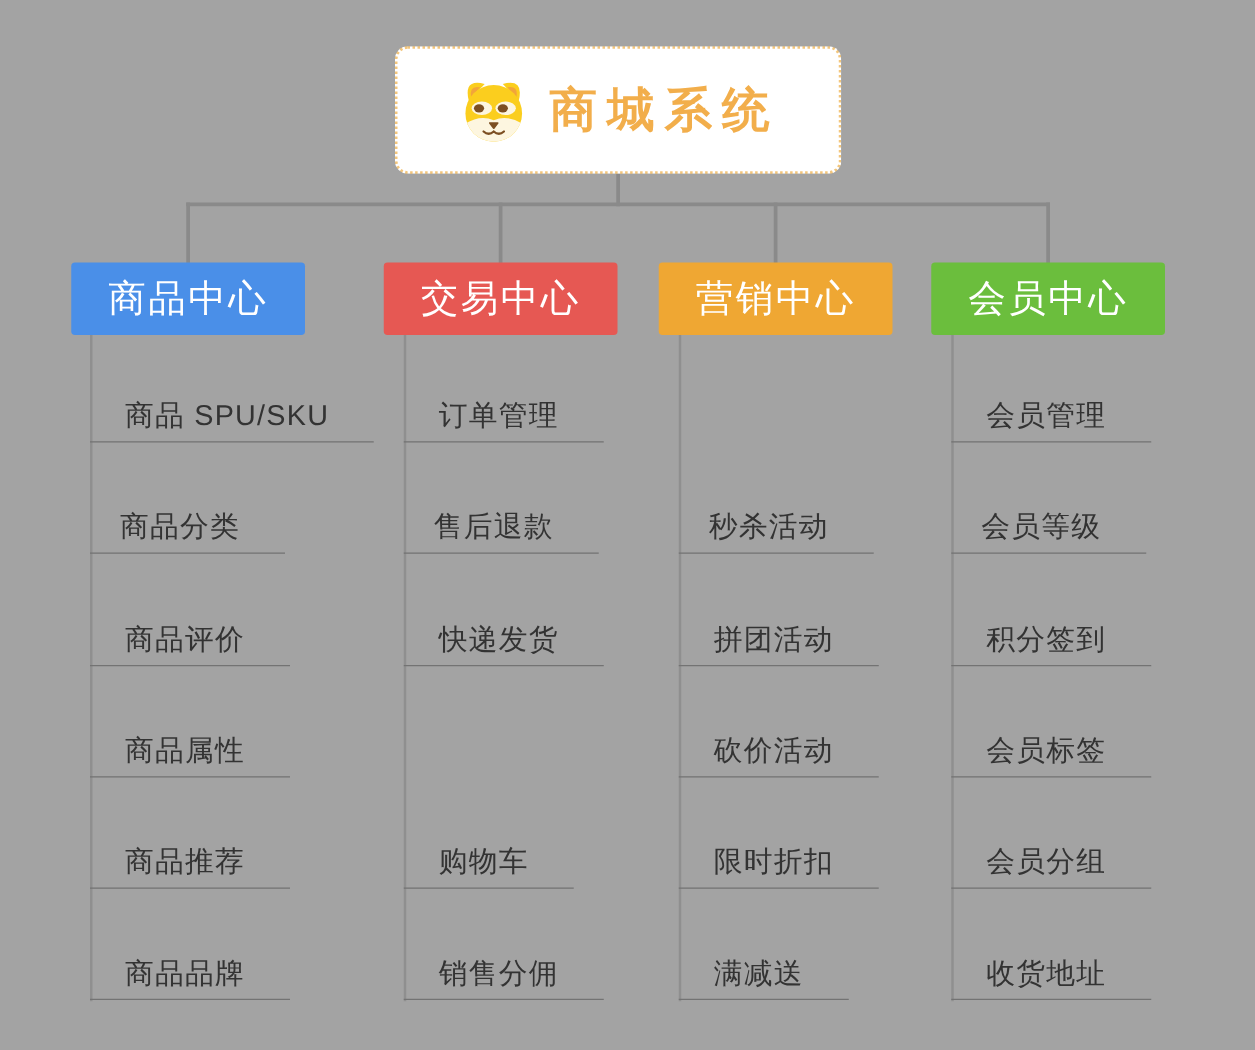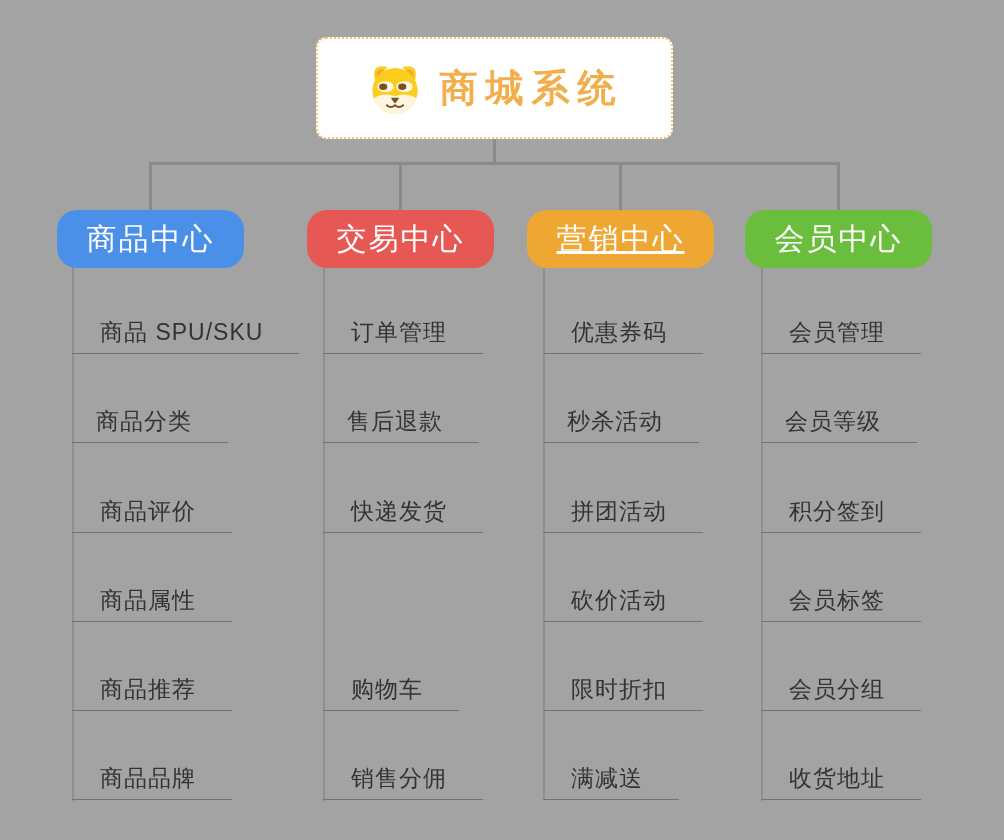--- a/index.html
+++ b/index.html
@@ -21,21 +21,21 @@
   }
   .root-title{
     font-size:38px;font-weight:bold;letter-spacing:8px;color:#f2ae4b;
     white-space:nowrap;
   }
   .dog{width:58px;height:60px;display:inline-flex;}
 
   
   .hdr{
     position:absolute;top:210px;width:187px;height:58px;
-    border-radius:20px;color:#ffffff;font-size:30px;letter-spacing:2px;
+    border-radius:3px;color:#ffffff;font-size:30px;letter-spacing:2px;
     display:flex;align-items:center;justify-content:center;
     box-sizing:border-box;white-space:nowrap;
   }
   .h0{left:57px;}
   .h1{left:307px;}
   .h2{left:527px;}
   .h3{left:745px;}
 
   
   .leaf{
@@ -97,37 +97,36 @@
         <ellipse cx="40" cy="30.5" rx="4.5" ry="3.6" fill="#7c4f22"></ellipse>
         <path d="M28.5 43.5 L35.5 43.5 L32 48 Z" fill="#7c4f22" stroke="#7c4f22" stroke-width="1.5" stroke-linejoin="round"></path>
         <path d="M23 51 Q27.5 55 32 51 Q36.5 55 41 51" fill="none" stroke="#7c4f22" stroke-width="2" stroke-linecap="round"></path>
       </svg>
     </span>
     <span class="root-title" style="color: rgb(242, 174, 75);">商城系统</span>
   </div>
 
   <div class="hdr h0" style="background-color: rgb(74, 143, 232);">商品中心</div>
   <div class="hdr h1" style="background-color: rgb(230, 88, 83);">交易中心</div>
-  <div class="hdr h2" style="background-color: rgb(239, 167, 51); text-decoration: underline;">营销中心</div>
+  <div class="hdr h2" style="background-color: rgb(239, 167, 51);">营销中心</div>
   <div class="hdr h3" style="background-color: rgb(107, 190, 61);">会员中心</div>
 
   <div class="leaf c0 r0">商品 SPU/SKU</div>
   <div class="leaf c0 r1">商品分类</div>
   <div class="leaf c0 r2">商品评价</div>
   <div class="leaf c0 r3">商品属性</div>
   <div class="leaf c0 r4">商品推荐</div>
   <div class="leaf c0 r5">商品品牌</div>
 
   <div class="leaf c1 r0">订单管理</div>
   <div class="leaf c1 r1">售后退款</div>
   <div class="leaf c1 r2">快递发货</div>
   <div class="leaf c1 r4">购物车</div>
   <div class="leaf c1 r5">销售分佣</div>
 
-  <div class="leaf c2 r0">优惠券码</div>
   <div class="leaf c2 r1">秒杀活动</div>
   <div class="leaf c2 r2">拼团活动</div>
   <div class="leaf c2 r3">砍价活动</div>
   <div class="leaf c2 r4">限时折扣</div>
   <div class="leaf c2 r5">满减送</div>
 
   <div class="leaf c3 r0">会员管理</div>
   <div class="leaf c3 r1">会员等级</div>
   <div class="leaf c3 r2">积分签到</div>
   <div class="leaf c3 r3">会员标签</div>

